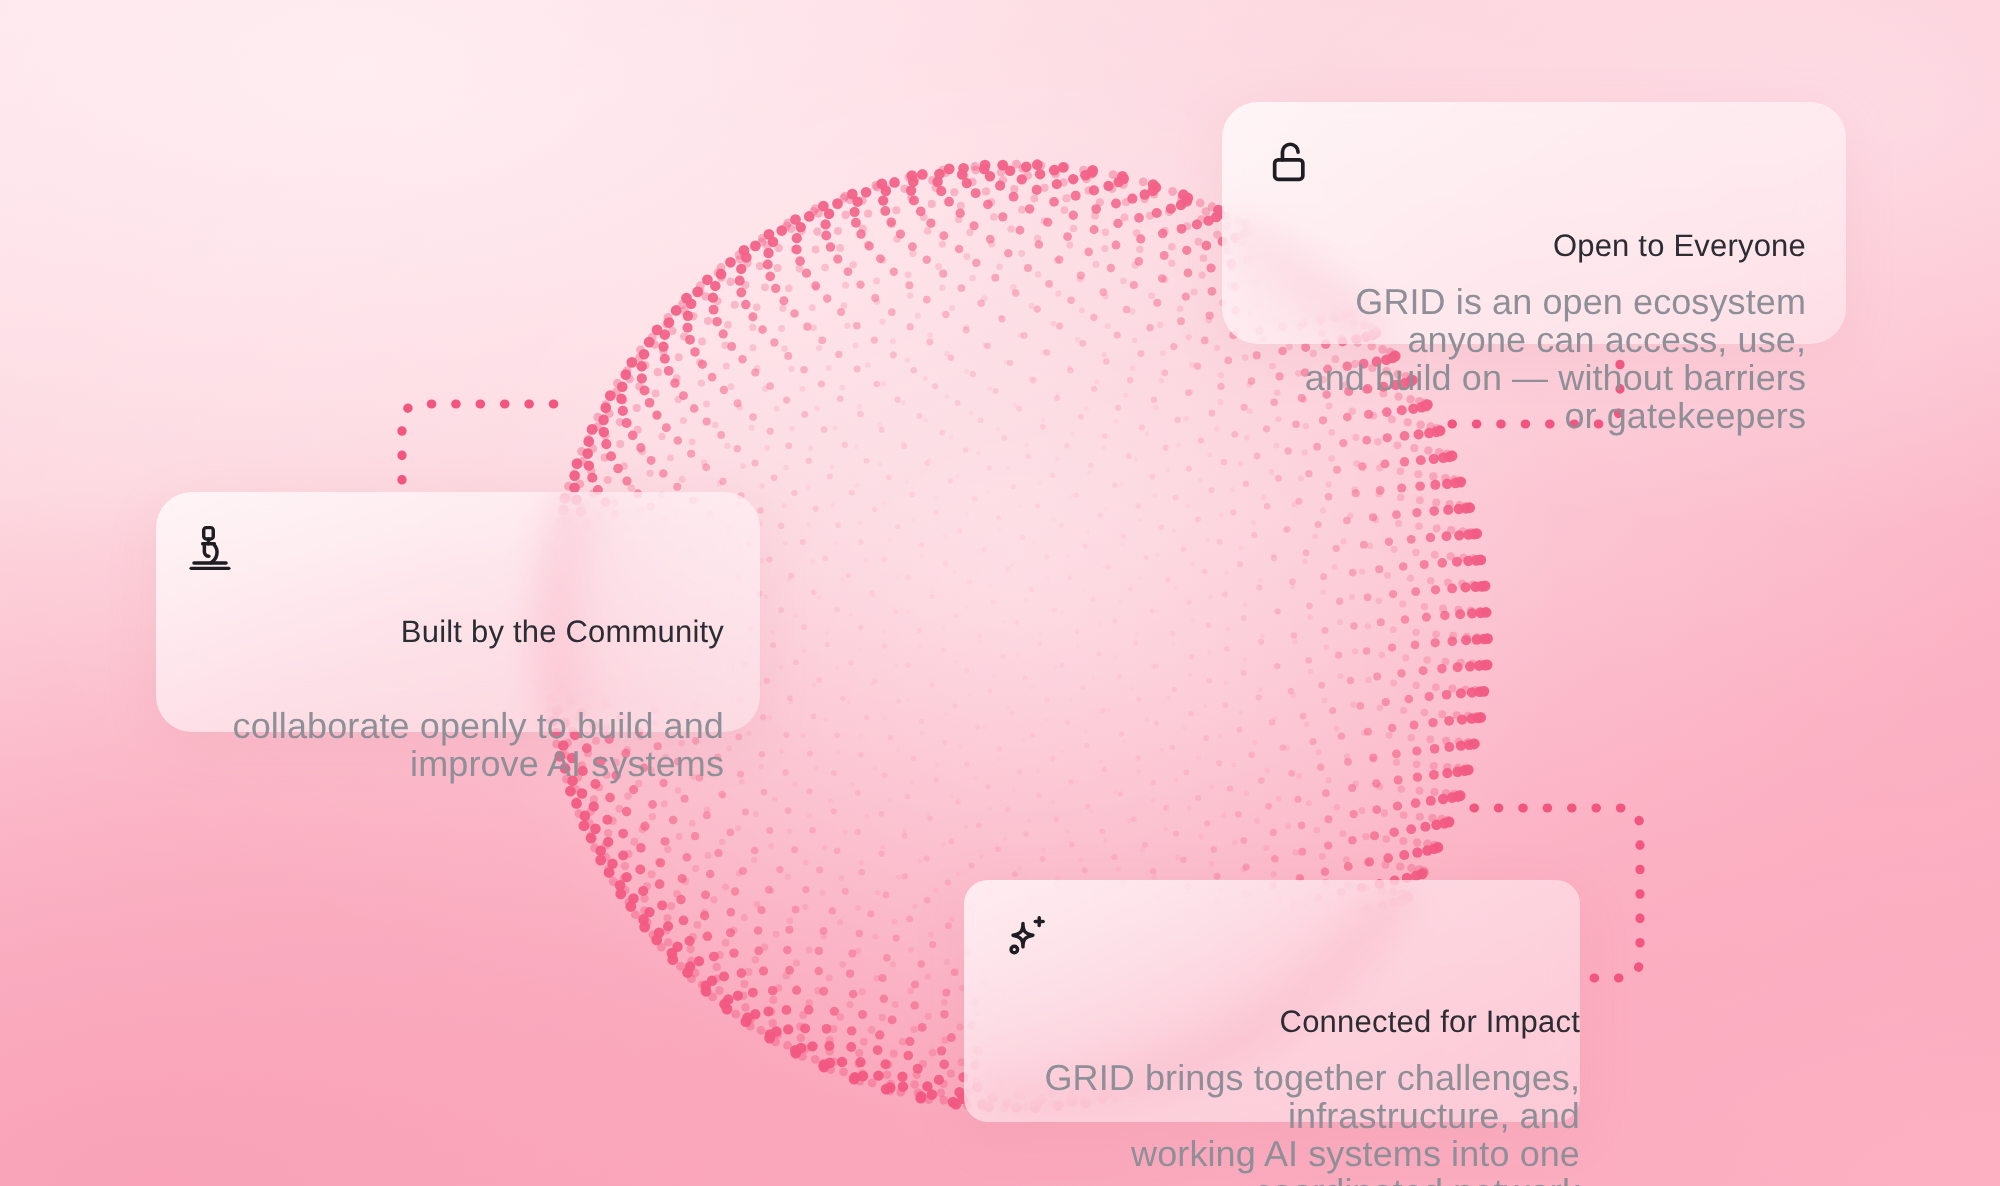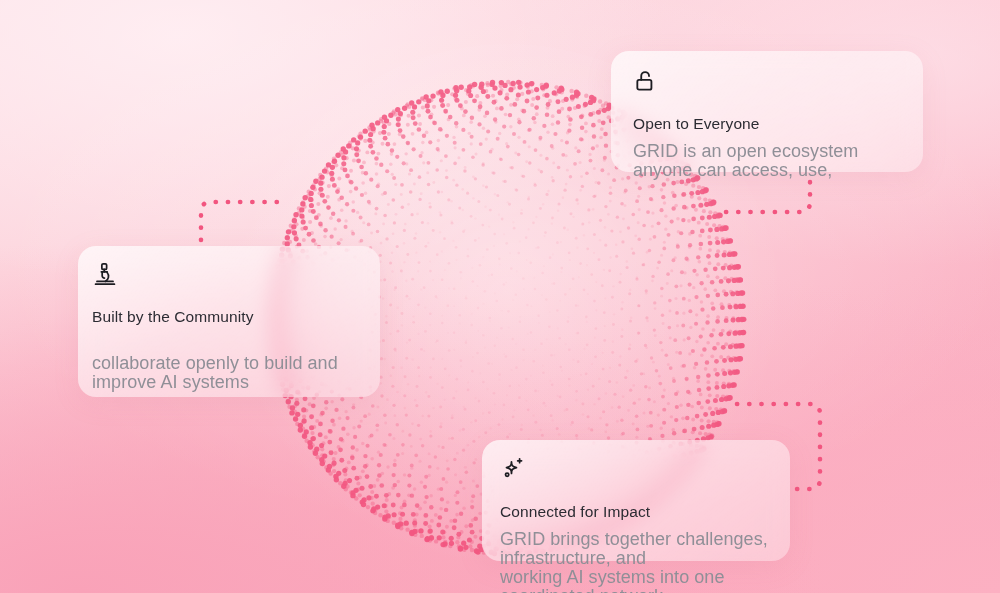--- a/index.html
+++ b/index.html
@@ -37,36 +37,36 @@
 
   
   #connectors{position:absolute;inset:0;}
   #connectors svg{display:block;width:1000px;height:593px;}
 
   
   .card{position:absolute;border-radius:18px;
     background:linear-gradient(145deg, rgba(255,255,255,.72) 0%, rgba(255,255,255,.50) 45%, rgba(255,255,255,.34) 100%);
     -webkit-backdrop-filter:blur(10px);backdrop-filter:blur(10px);
     box-shadow:0 6px 26px rgba(214,120,146,.13);
-    box-sizing:border-box;}
+    box-sizing:border-box;text-align:right;}
   .card-icon{width:26px;height:26px;display:block;}
   .card-icon svg{display:block;width:26px;height:26px;}
   .card-title{font-size:15.5px;line-height:20px;color:#2c2c33;letter-spacing:.1px;margin:0;font-weight:400;}
   .card-desc{font-size:18px;line-height:19px;color:#8f8f97;letter-spacing:.05px;margin:0;}
 
   #card-open{left:611px;top:51px;width:312px;height:121px;padding:17px 20px 0 22px;}
   #card-open .card-title{margin-top:20px;}
   #card-open .card-desc{margin-top:8px;}
 
-  #card-community{left:78px;top:246px;width:302px;height:151px;padding:15px 18px 0 15px;}
+  #card-community{left:78px;top:246px;width:302px;height:120px;padding:15px 18px 0 15px;}
   #card-community .card-icon{margin-left:-1px;}
   #card-community .card-title{margin-top:20px;margin-left:-1px;}
   #card-community .card-desc{margin-top:8px;margin-left:-1px;}
 
-  #card-impact{left:482px;top:440px;width:308px;height:121px;padding:16px 10px 0 18px;}
+  #card-impact{left:482px;top:440px;width:308px;height:121px;padding:16px 0 0 18px;border-radius:12px;}
   #card-impact .card-title{margin-top:20px;}
   #card-impact .card-desc{margin-top:8px;}
 </style>
 </head>
 <body>
 
 <div id="stage">
 
   <div class="bg-base"></div>
   <div class="bg-soft"></div>
@@ -2689,20 +2689,21 @@
   <div class="card" id="card-open">
     <span class="card-icon">
       <svg viewBox="0 0 24 24" fill="none" stroke="#1d1d22" stroke-width="1.7" stroke-linecap="round" stroke-linejoin="round">
         <rect x="4" y="11" width="13" height="9" rx="1.6"></rect>
         <path d="M7.6 11 V7.4 A3.6 3.6 0 0 1 14.8 7.4"></path>
       </svg>
     </span>
     <p class="card-title">Open to Everyone</p>
     <p class="card-desc">
       <span>GRID is an open ecosystem anyone can access, use,</span><br>
+      <span>and build on — without barriers or gatekeepers</span>
     </p>
   </div>
 
   <div class="card" id="card-community">
     <span class="card-icon">
       <svg viewBox="0 0 24 24" fill="none" stroke="#1d1d22" stroke-width="1.6" stroke-linecap="round" stroke-linejoin="round">
         <rect x="9.1" y="2.6" width="4.4" height="5.2" rx="1.2"></rect>
         <path d="M11.3 7.8 v2.2"></path>
         <path d="M8.6 10 h5.4"></path>
         <path d="M14 10.6 a5.4 5.4 0 0 1 -1.6 8.2"></path>

